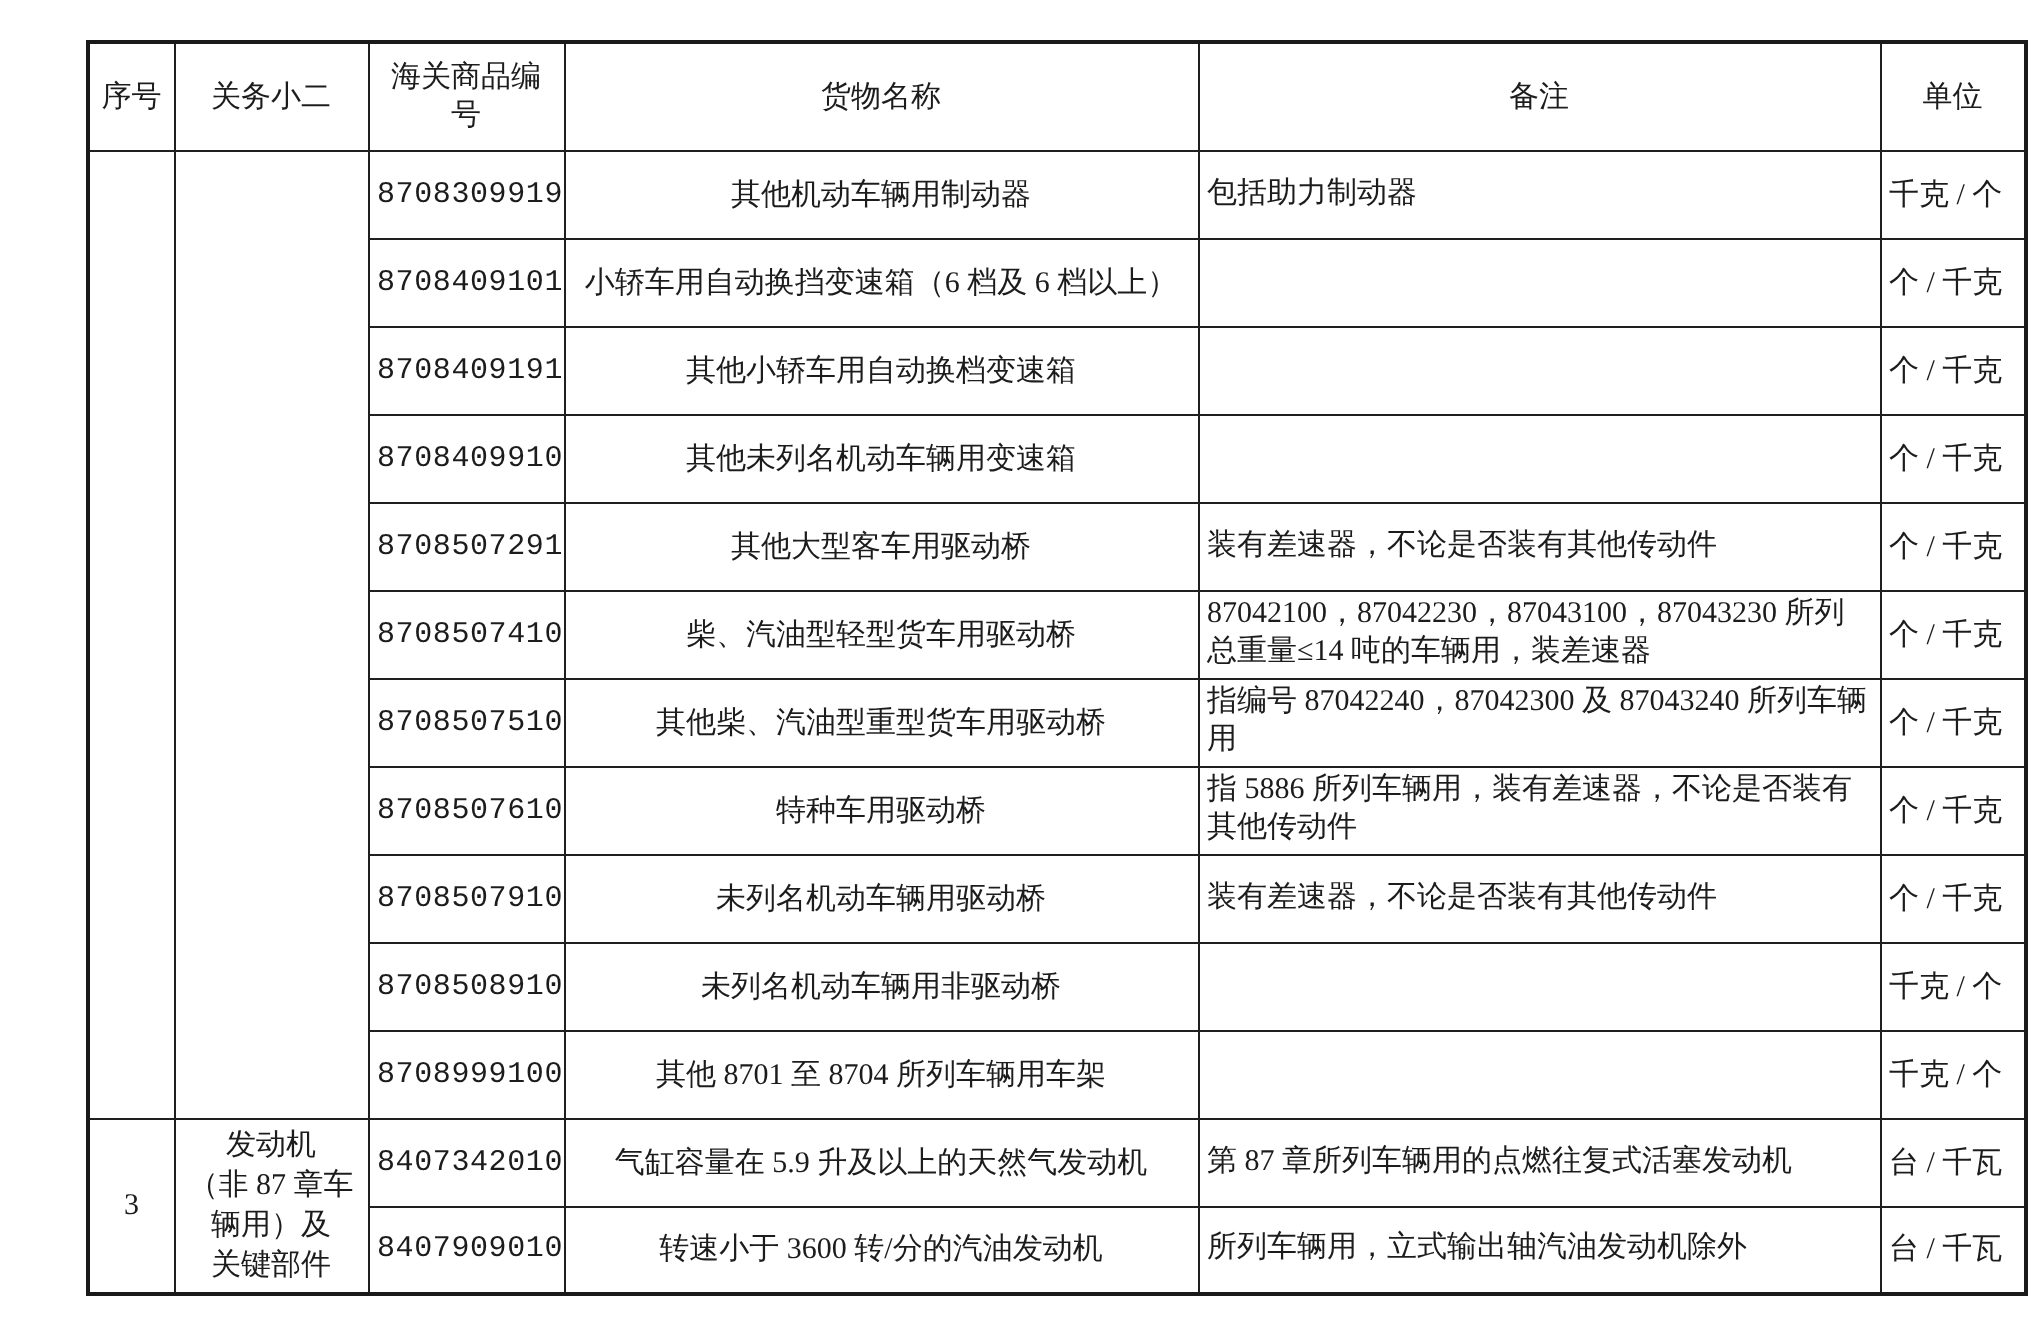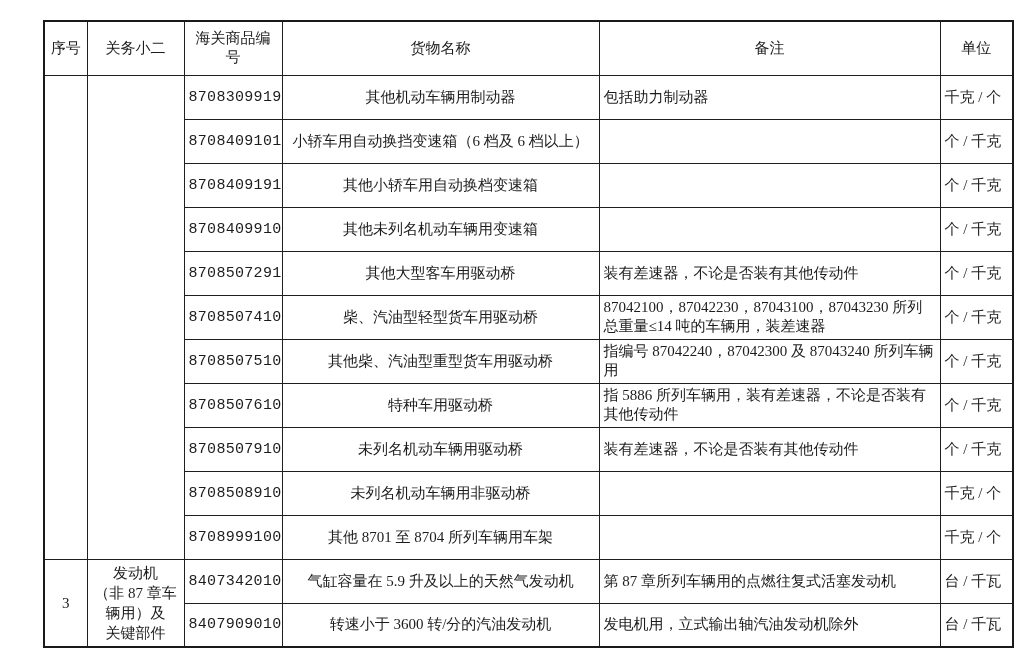--- a/index.html
+++ b/index.html
@@ -154,20 +154,20 @@
             <span class="category-line">关键部件</span>
           </td>
           <td class="code">8407342010</td>
           <td class="name">气缸容量在 5.9 升及以上的天然气发动机</td>
           <td class="remark">第 87 章所列车辆用的点燃往复式活塞发动机</td>
           <td class="unit">台 / 千瓦</td>
         </tr>
         <tr>
           <td class="code">8407909010</td>
           <td class="name">转速小于 3600 转/分的汽油发动机</td>
-          <td class="remark">发电机用，立式输出轴汽油发动机除外</td>
+          <td class="remark">所列车辆用，立式输出轴汽油发动机除外</td>
           <td class="unit">台 / 千瓦</td>
         </tr>
       </tbody>
   </table>
 
 
 </div>
 
 </body></html>

